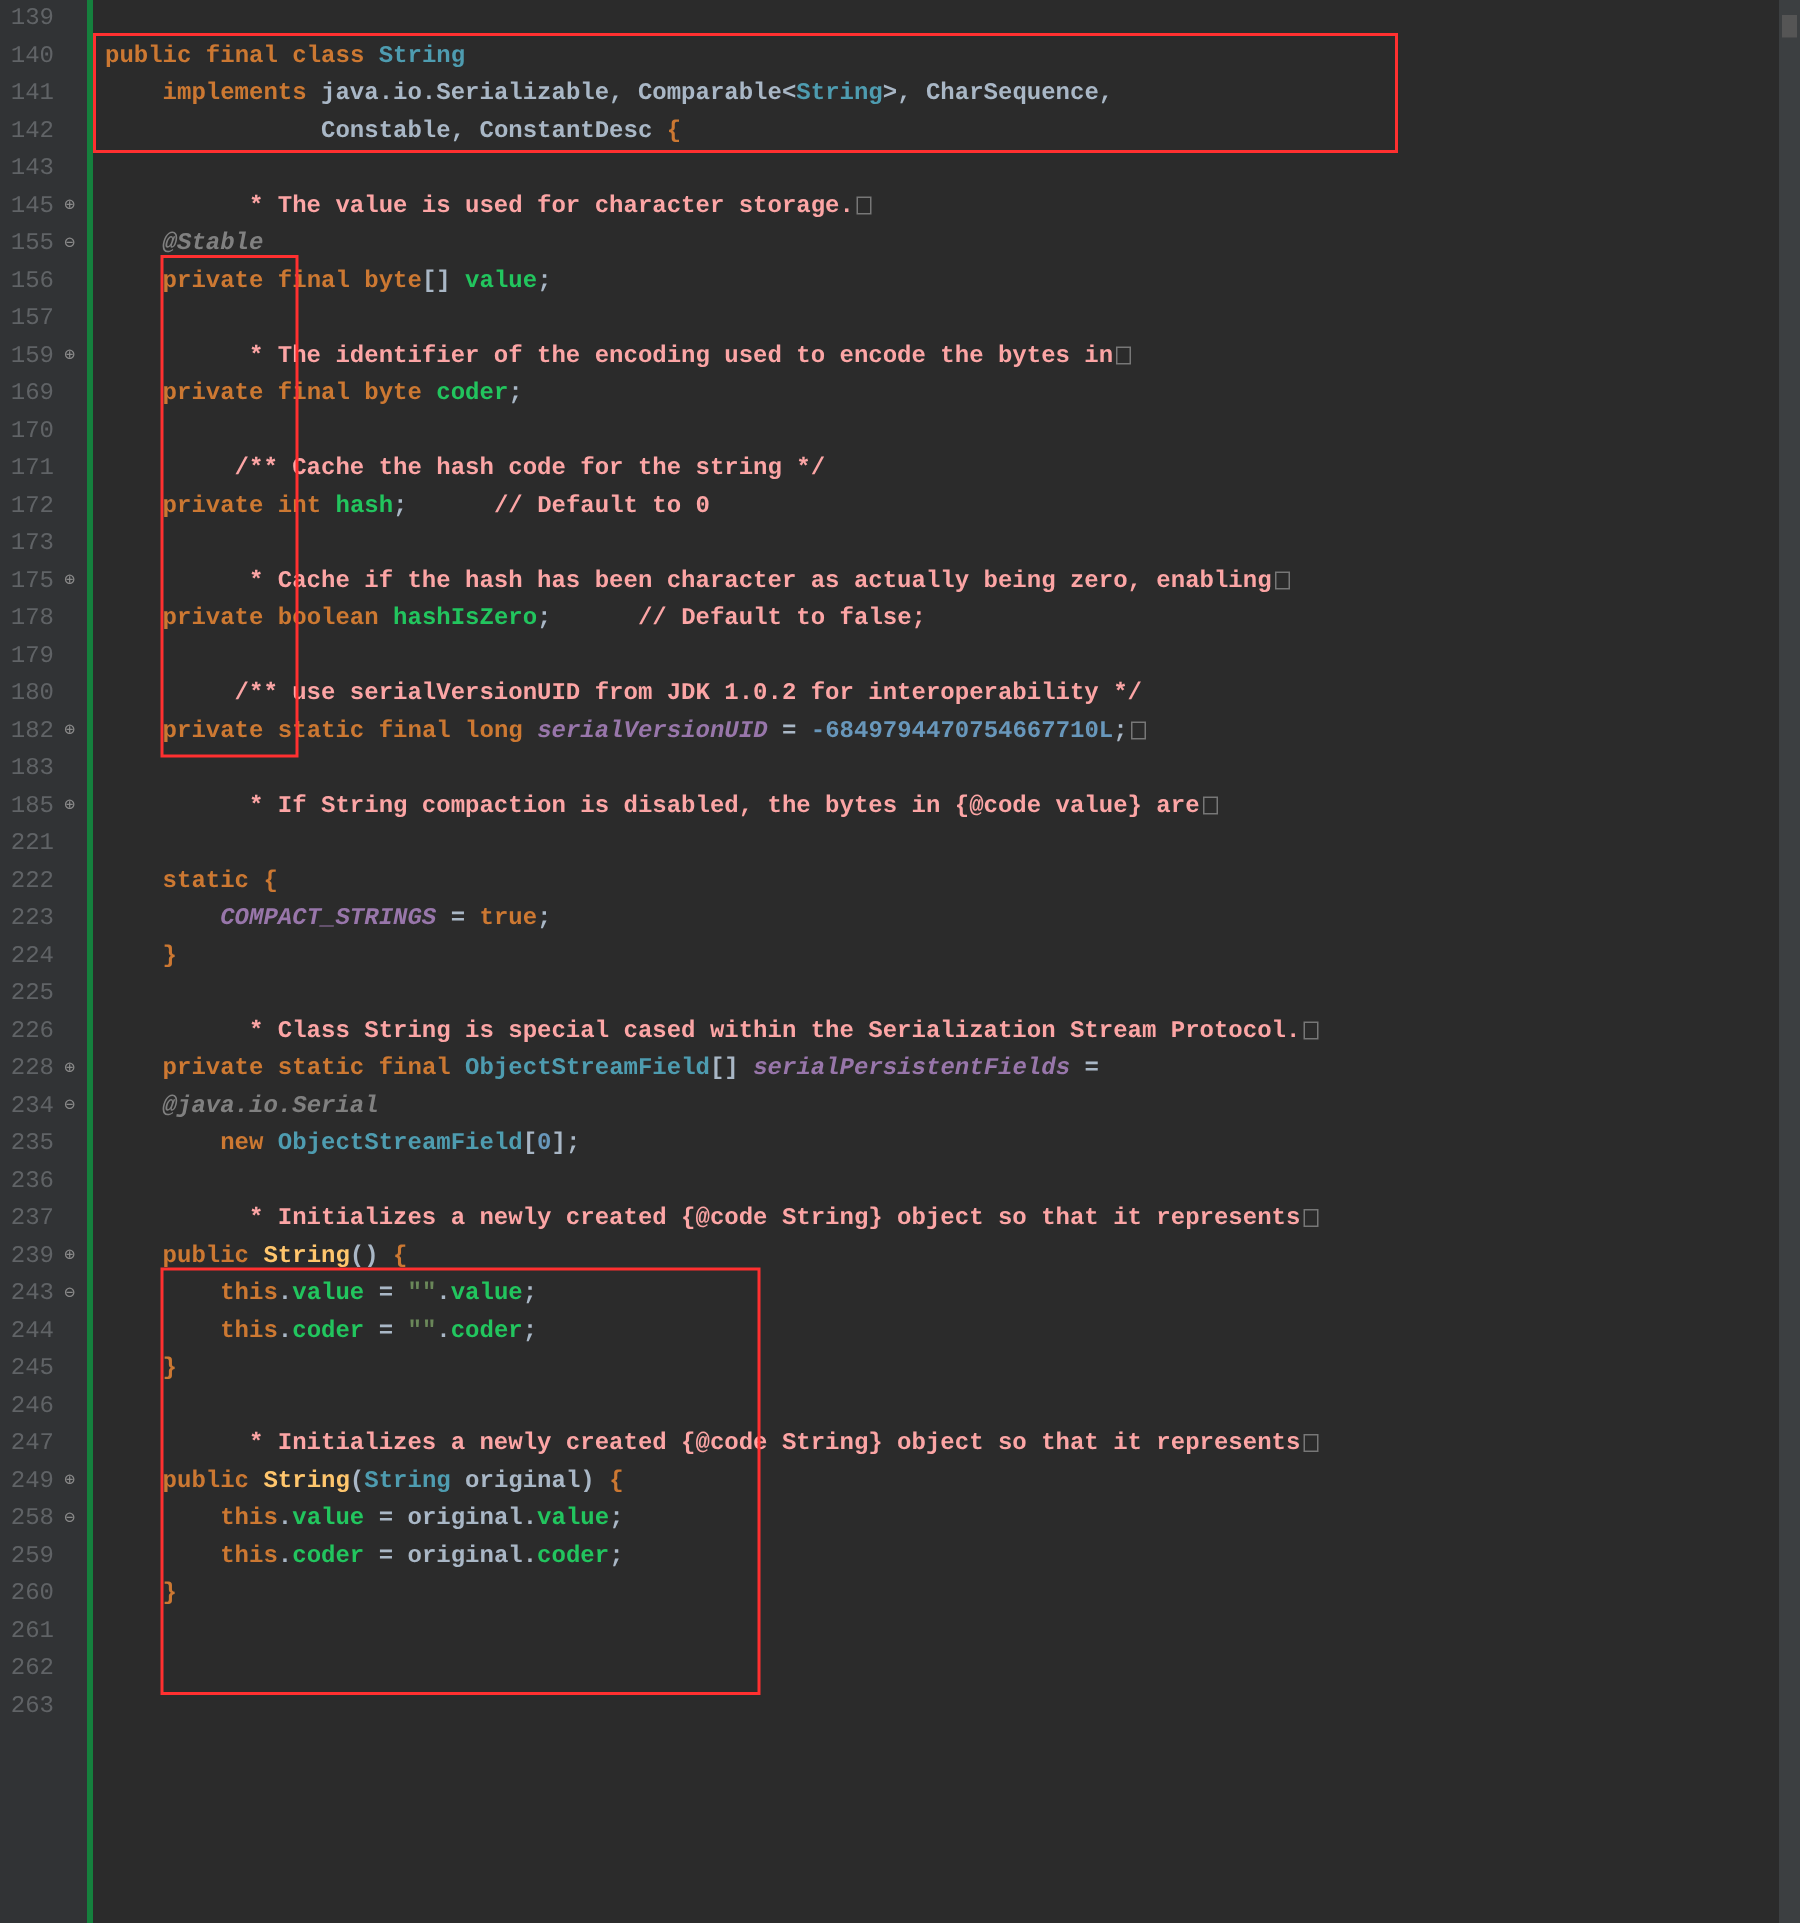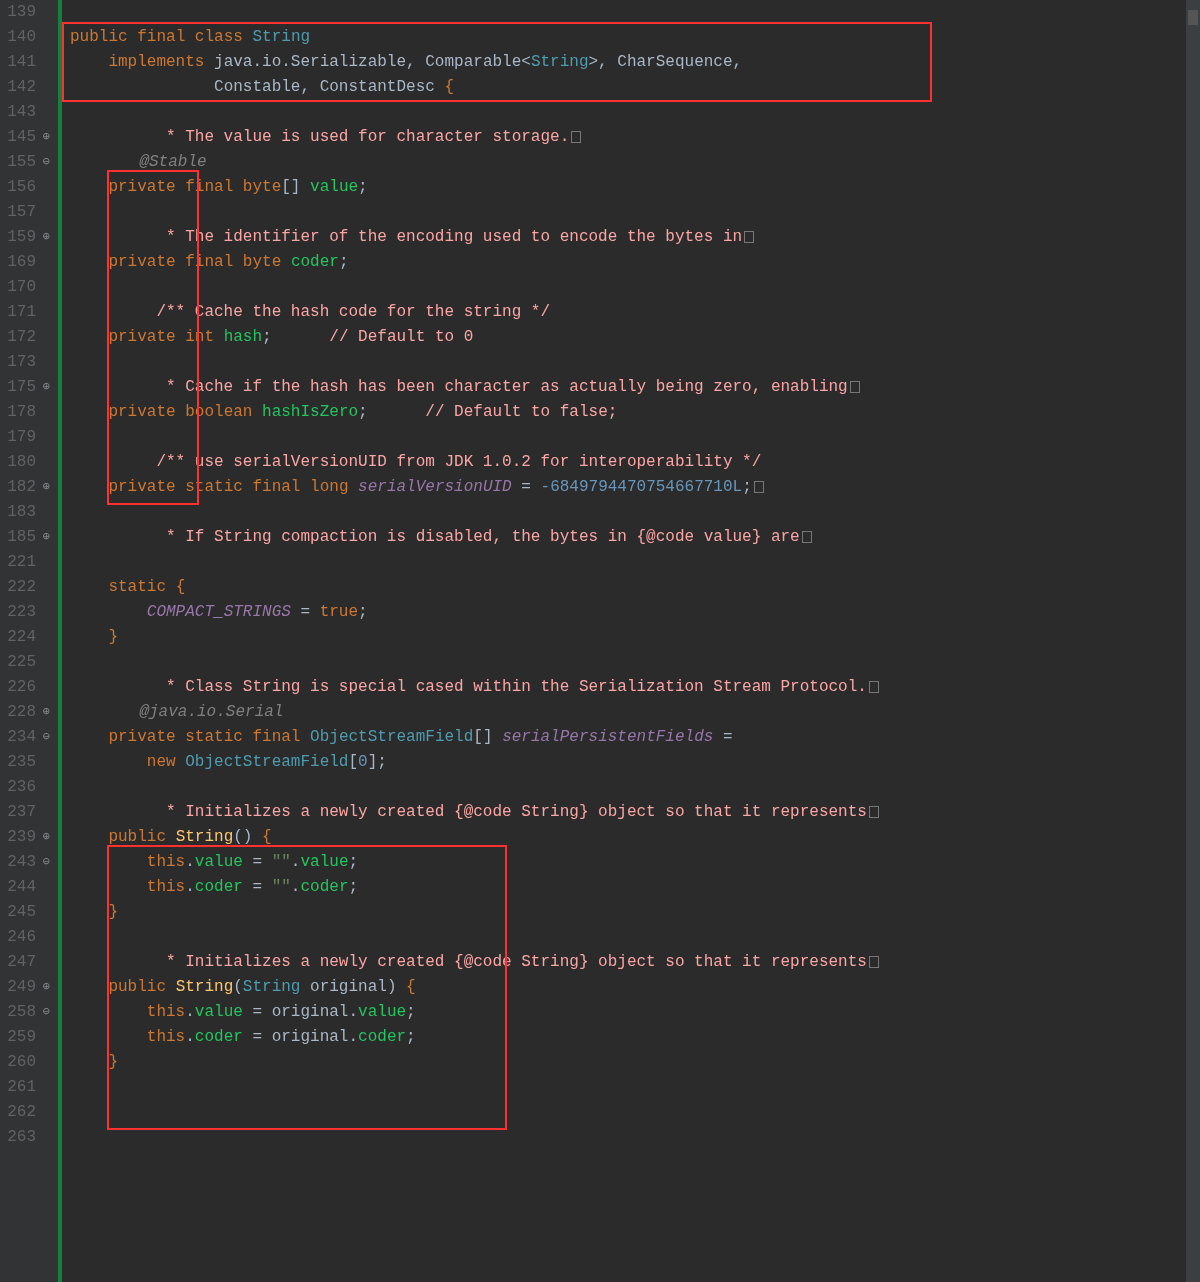--- a/index.html
+++ b/index.html
@@ -35,31 +35,32 @@
   .fold-icon {
     color: #888;
     font-size: 12px;
     width: 12px;
     display: inline-block;
   }
   .code {
     padding-left: 8px;
     position: relative;
     flex: 1;
+    font-weight: bold;
   }
   .code-line {
     height: 25px;
     white-space: pre;
     position: relative;
   }
   .tk-kw { color: #cc7832; }
   .tk-type { color: #4e9cb0; }
   .tk-pkg { color: #a9b7c6; }
   .tk-comment { color: #fca5a5; margin-left: 48px; }
-  .tk-anno { color: #808080; font-style: italic; margin-left: 31px; }
+  .tk-anno { color: #808080; font-style: italic; }
   .tk-field { color: #22c55e; }
   .tk-ifield { color: #9876aa; font-style: italic; }
   .tk-str { color: #6a8759; }
   .tk-num { color: #6897bb; }
   .tk-op { color: #a9b7c6; }
   .tk-dot { color: #a9b7c6; }
   .tk-paren { color: #a9b7c6; }
   .tk-brace { color: #cc7832; }
   .tk-method { color: #ffc66d; }
   .tk-param { color: #a9b7c6; }
@@ -331,23 +332,23 @@
     <div class="code-line">    <span class="tk-kw">static</span> <span class="tk-brace">{</span></div>
 
     <div class="code-line">        <span class="tk-ifield">COMPACT_STRINGS</span><span class="tk-op"> = </span><span class="tk-kw">true</span><span class="tk-op">;</span></div>
 
     <div class="code-line">    <span class="tk-brace">}</span></div>
 
     <div class="code-line"></div>
 
     <div class="code-line">    <span class="tk-comment"> * Class String is special cased within the Serialization Stream Protocol.</span><span class="fold-mark"></span></div>
 
+    <div class="code-line">    <span class="tk-kw">private</span> <span class="tk-kw">static</span> <span class="tk-kw">final</span> <span class="tk-type">ObjectStreamField</span><span class="tk-op">[]</span> <span class="tk-ifield">serialPersistentFields</span><span class="tk-op"> =</span></div>
+
     <div class="code-line">    <span class="tk-anno">@java.io.Serial</span></div>
-
-    <div class="code-line">    <span class="tk-kw">private</span> <span class="tk-kw">static</span> <span class="tk-kw">final</span> <span class="tk-type">ObjectStreamField</span><span class="tk-op">[]</span> <span class="tk-ifield">serialPersistentFields</span><span class="tk-op"> =</span></div>
 
     <div class="code-line">        <span class="tk-kw">new</span> <span class="tk-type">ObjectStreamField</span><span class="tk-op">[</span><span class="tk-num">0</span><span class="tk-op">]</span><span class="tk-op">;</span></div>
 
     <div class="code-line"></div>
 
     <div class="code-line">    <span class="tk-comment"> * Initializes a newly created {@code String} object so that it represents</span><span class="fold-mark"></span></div>
 
     <div class="code-line">    <span class="tk-kw">public</span> <span class="tk-method">String</span><span class="tk-paren">()</span> <span class="tk-brace">{</span></div>
 
     <div class="code-line">        <span class="tk-kw">this</span><span class="tk-dot">.</span><span class="tk-field">value</span><span class="tk-op"> = </span><span class="tk-str">""</span><span class="tk-dot">.</span><span class="tk-field">value</span><span class="tk-op">;</span></div>

